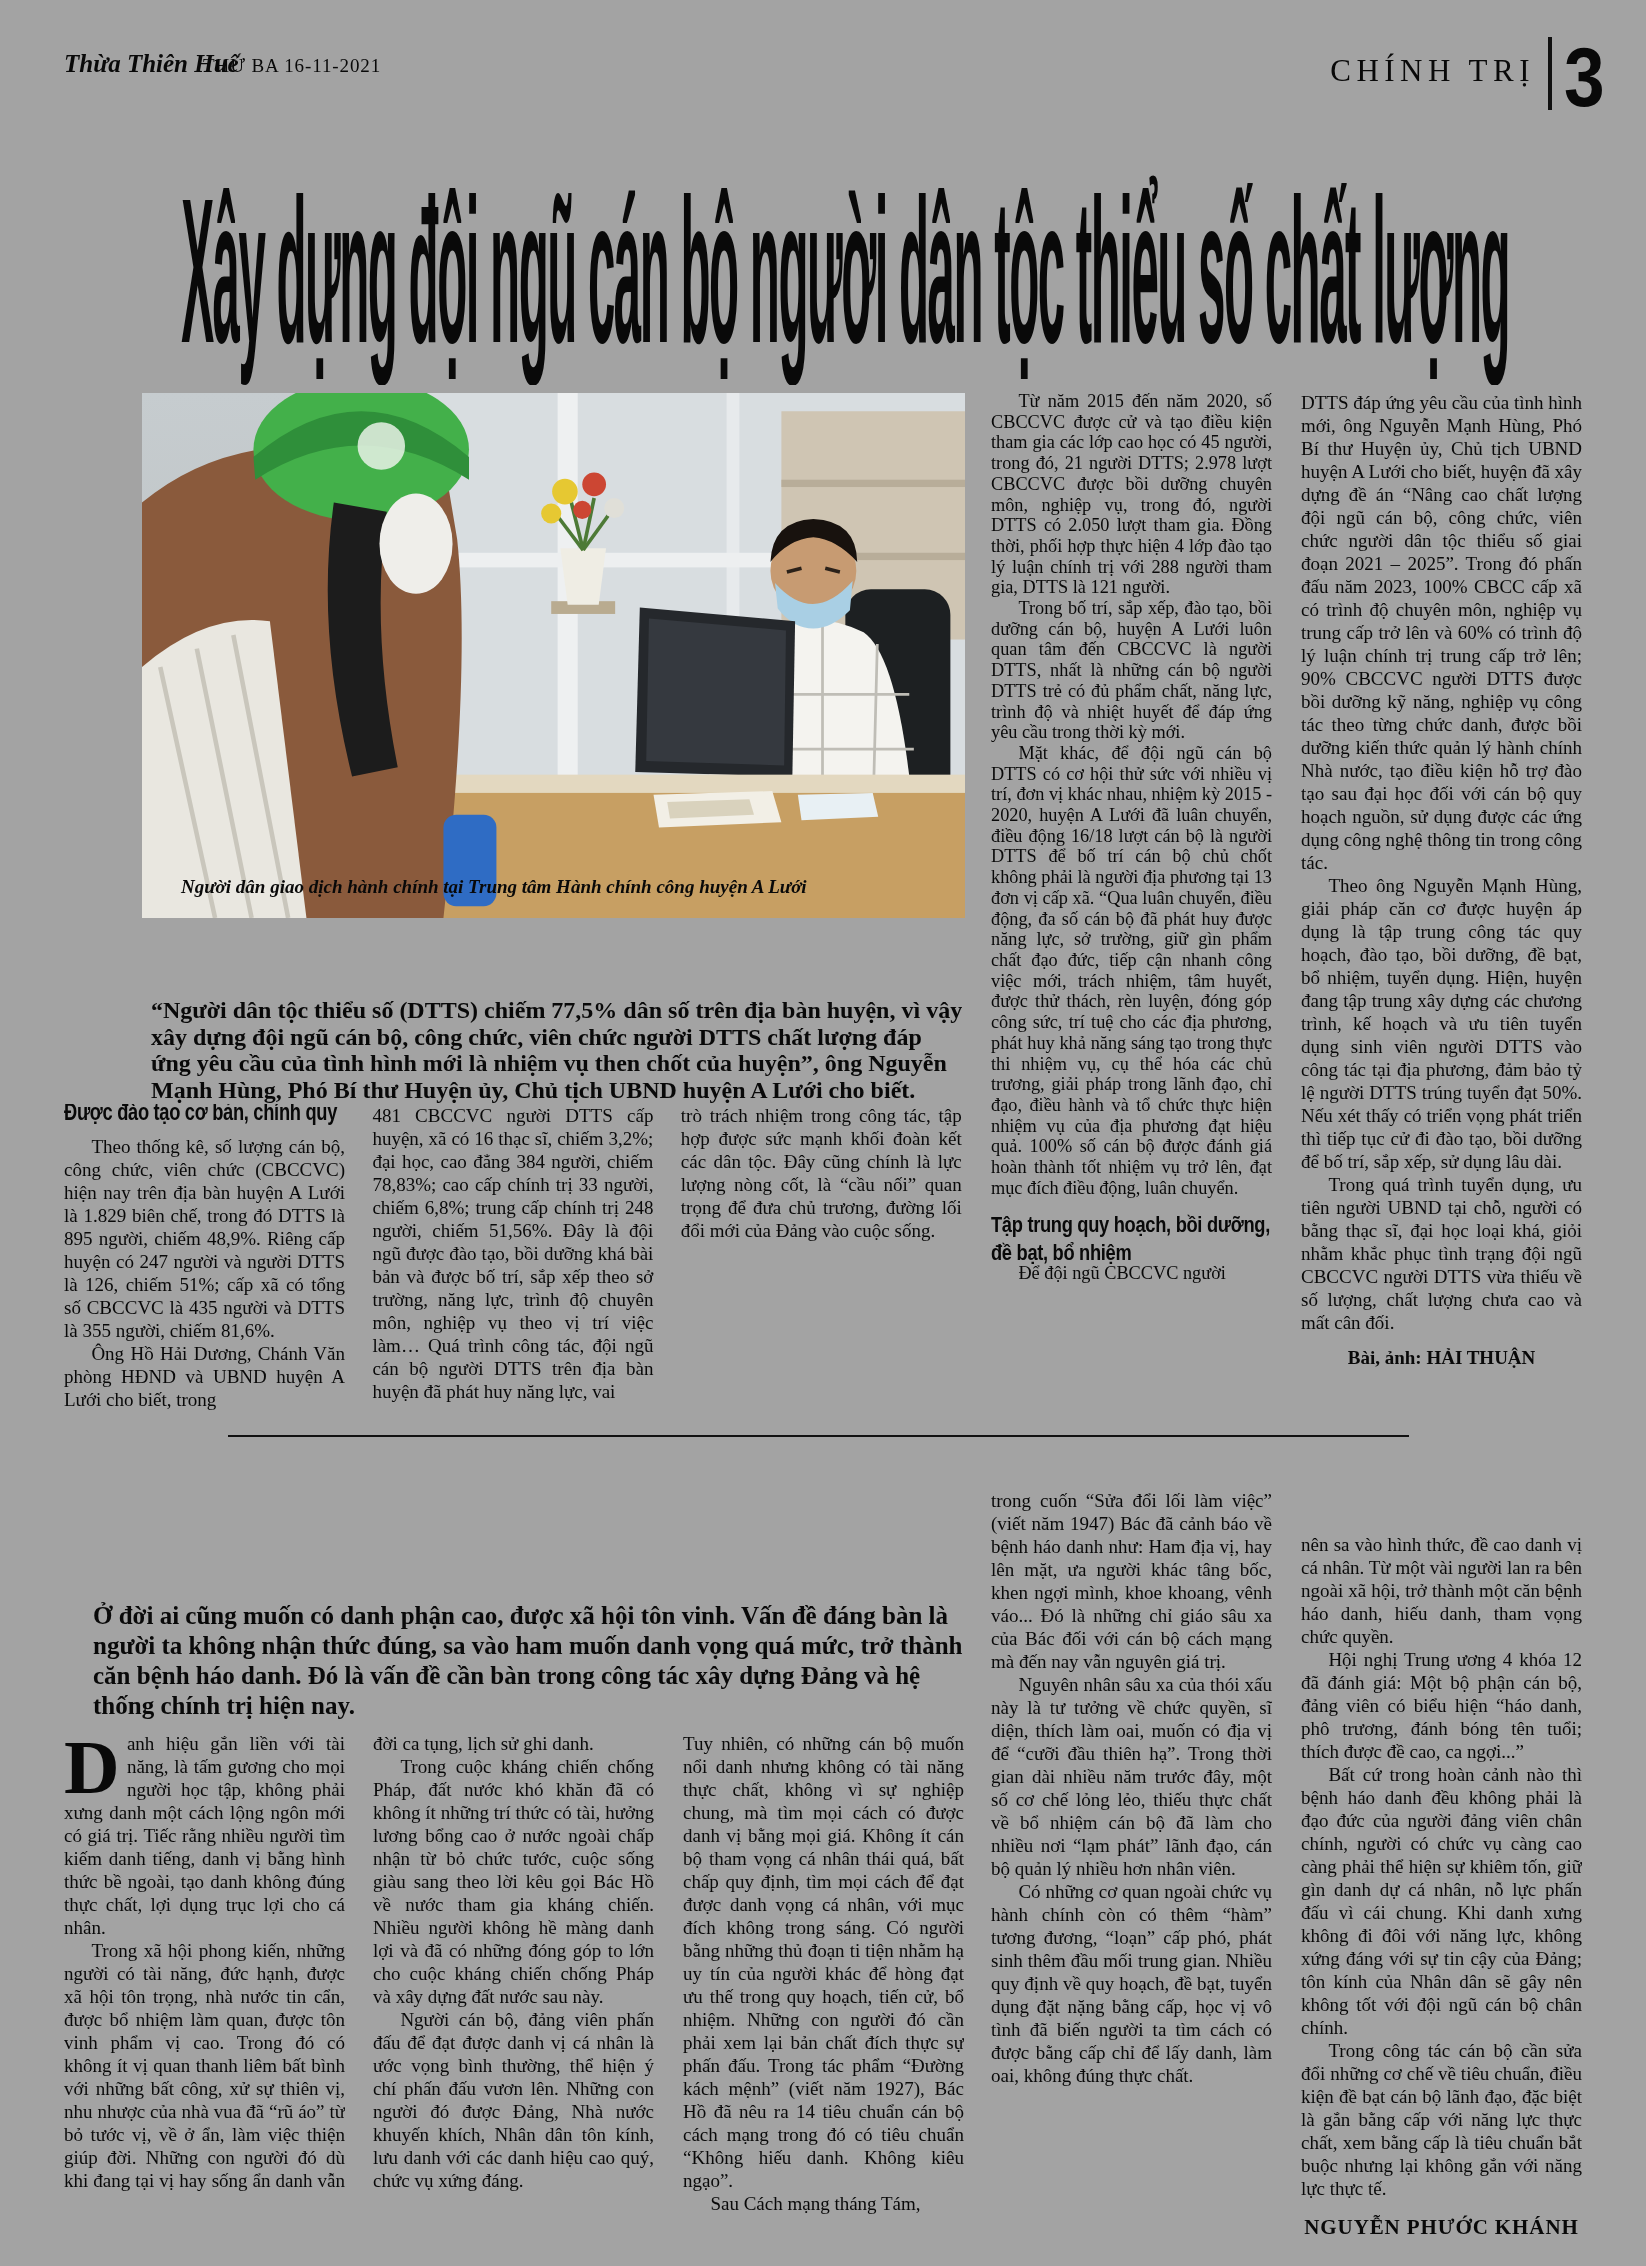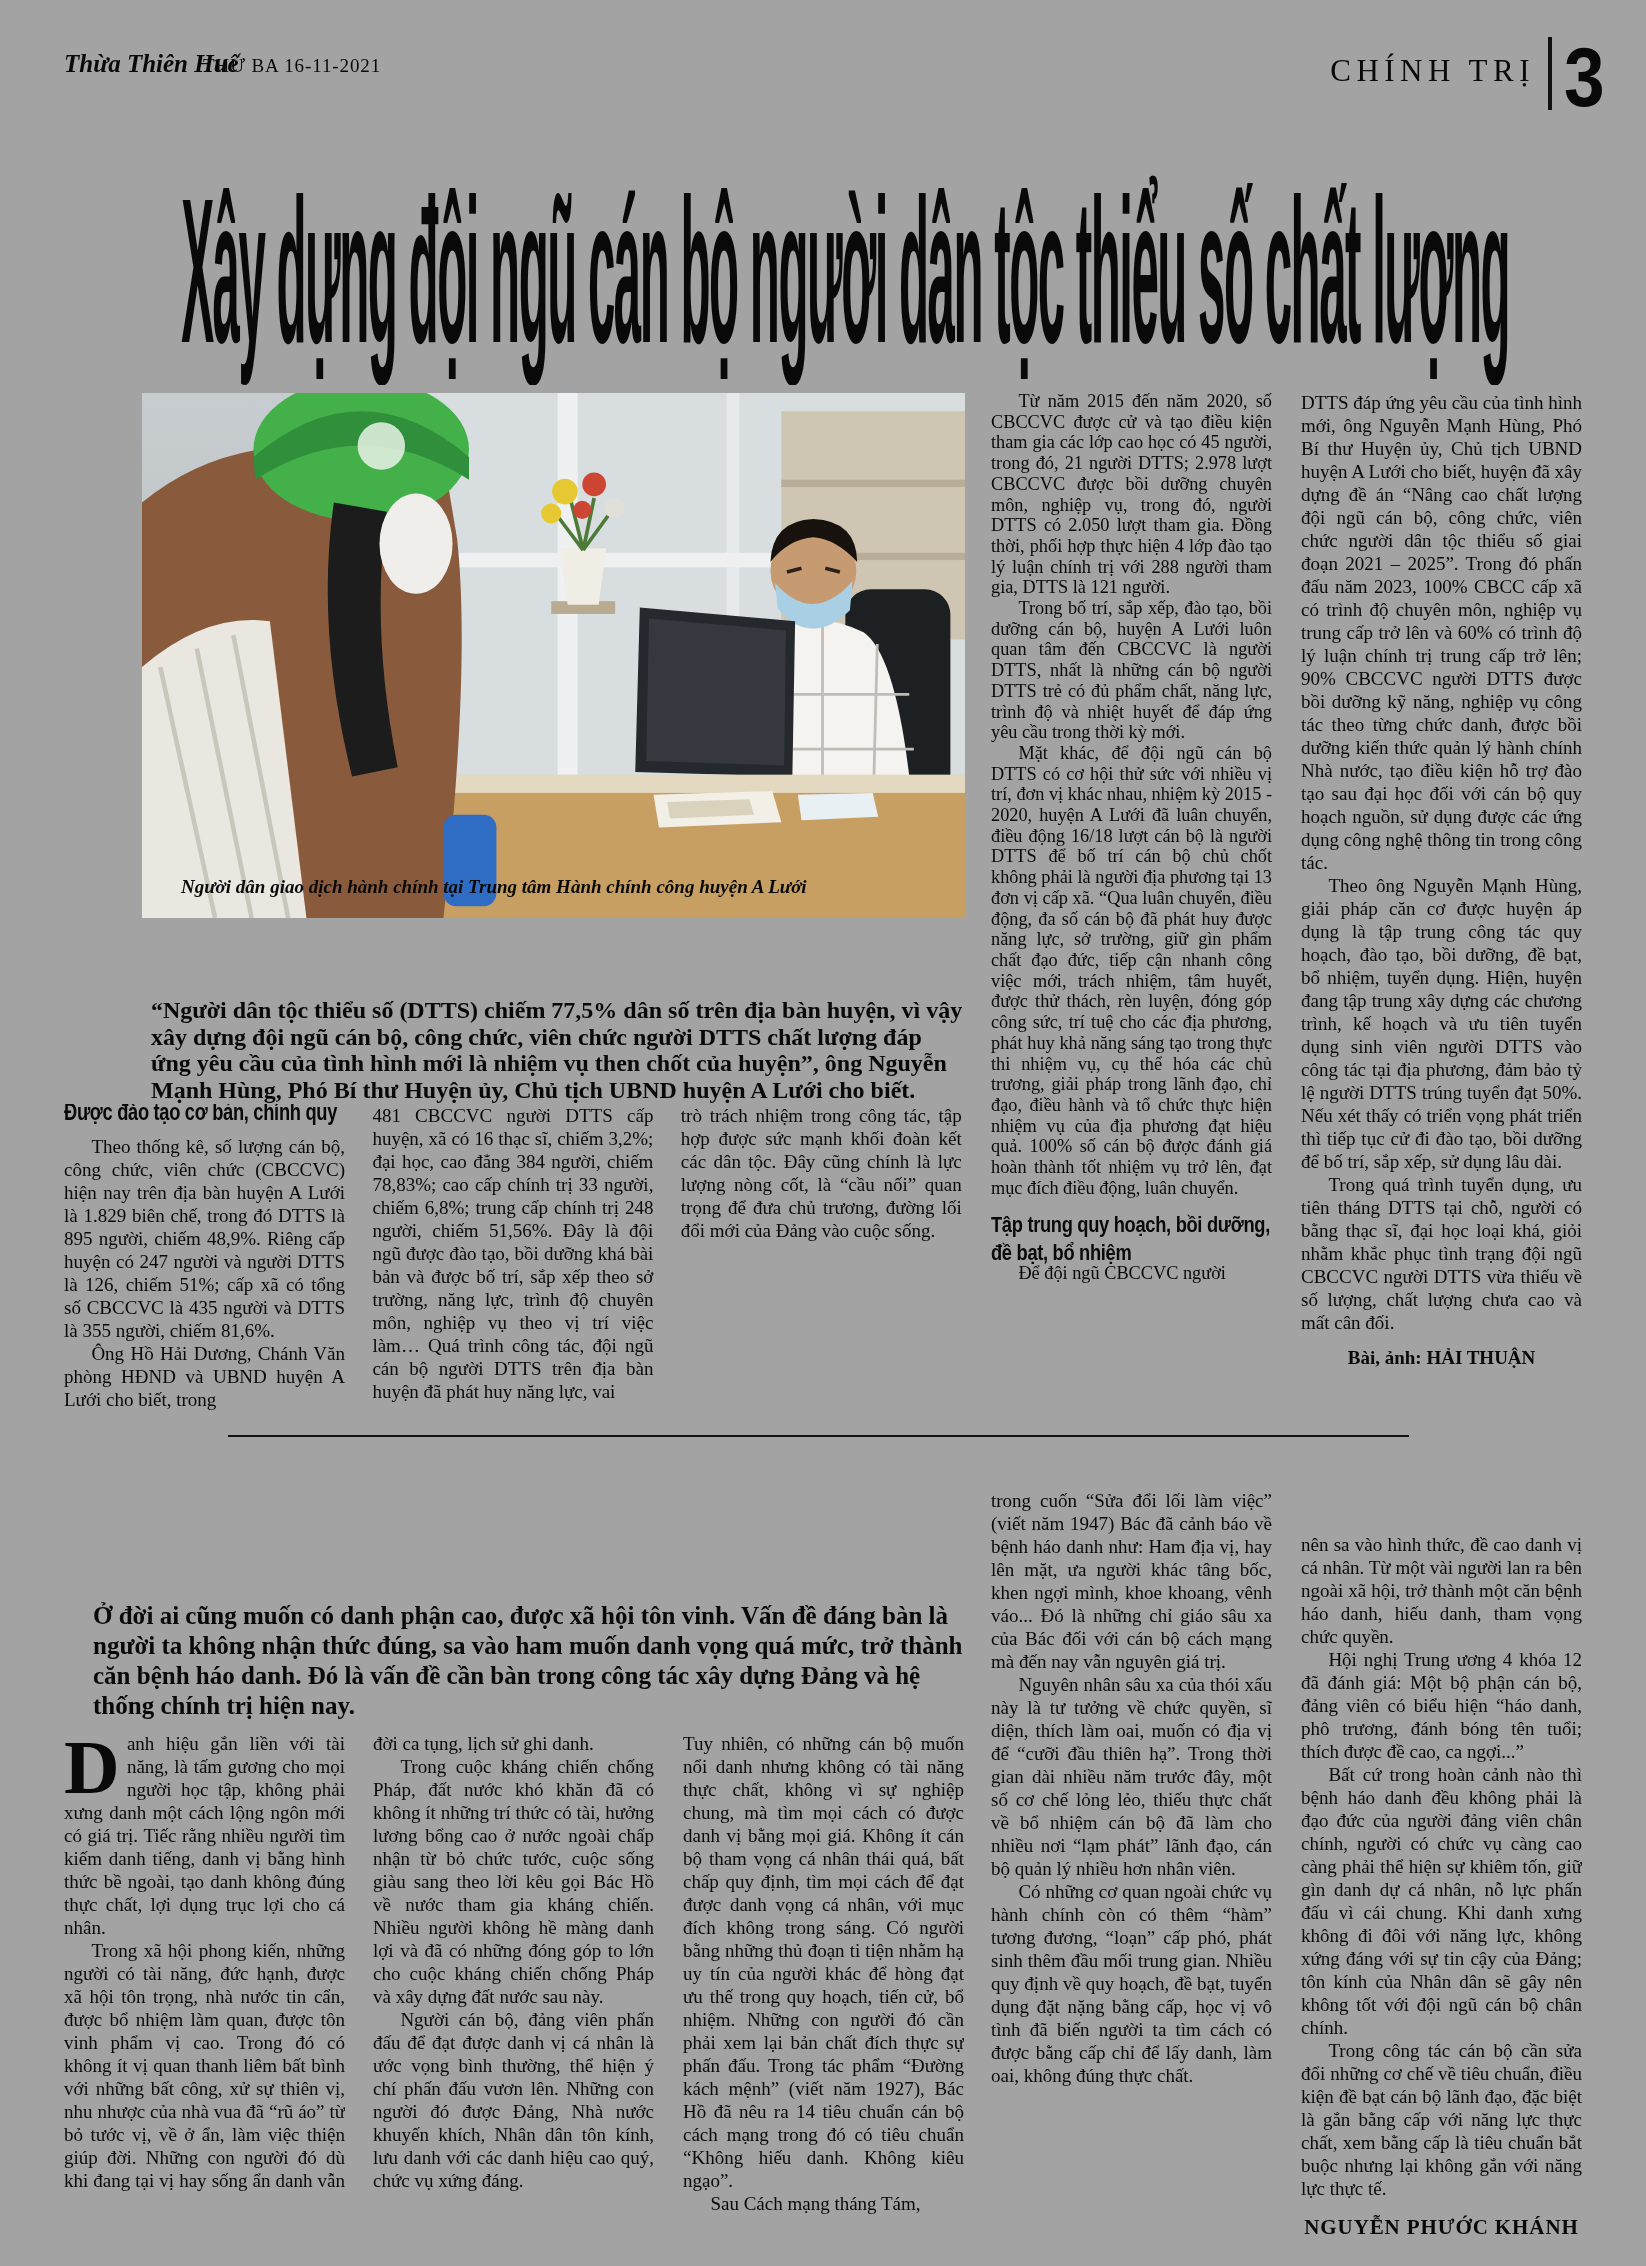--- a/index.html
+++ b/index.html
@@ -145,21 +145,21 @@
     <p class="ind">Từ năm 2015 đến năm 2020, số CBCCVC được cử và tạo điều kiện tham gia các lớp cao học có 45 người, trong đó, 21 người DTTS; 2.978 lượt CBCCVC được bồi dưỡng chuyên môn, nghiệp vụ, trong đó, người DTTS có 2.050 lượt tham gia. Đồng thời, phối hợp thực hiện 4 lớp đào tạo lý luận chính trị với 288 người tham gia, DTTS là 121 người.</p>
     <p class="ind">Trong bố trí, sắp xếp, đào tạo, bồi dưỡng cán bộ, huyện A Lưới luôn quan tâm đến CBCCVC là người DTTS, nhất là những cán bộ người DTTS trẻ có đủ phẩm chất, năng lực, trình độ và nhiệt huyết để đáp ứng yêu cầu trong thời kỳ mới.</p>
     <p class="ind">Mặt khác, để đội ngũ cán bộ DTTS có cơ hội thử sức với nhiều vị trí, đơn vị khác nhau, nhiệm kỳ 2015 - 2020, huyện A Lưới đã luân chuyển, điều động 16/18 lượt cán bộ là người DTTS để bố trí cán bộ chủ chốt không phải là người địa phương tại 13 đơn vị cấp xã. “Qua luân chuyển, điều động, đa số cán bộ đã phát huy được năng lực, sở trường, giữ gìn phẩm chất đạo đức, tiếp cận nhanh công việc mới, trách nhiệm, tâm huyết, được thử thách, rèn luyện, đóng góp công sức, trí tuệ cho các địa phương, phát huy khả năng sáng tạo trong thực thi nhiệm vụ, cụ thể hóa các chủ trương, giải pháp trong lãnh đạo, chỉ đạo, điều hành và tổ chức thực hiện nhiệm vụ của địa phương đạt hiệu quả. 100% số cán bộ được đánh giá hoàn thành tốt nhiệm vụ trở lên, đạt mục đích điều động, luân chuyển.</p>
     <div class="subhead2">Tập trung quy hoạch, bồi dưỡng, đề bạt, bổ nhiệm</div>
     <p class="ind">Để đội ngũ CBCCVC người</p>
   </div>
 
   <div class="abs colabs" style="left:1301px;top:391px;height:1037px;">
     <p>DTTS đáp ứng yêu cầu của tình hình mới, ông Nguyễn Mạnh Hùng, Phó Bí thư Huyện ủy, Chủ tịch UBND huyện A Lưới cho biết, huyện đã xây dựng đề án “Nâng cao chất lượng đội ngũ cán bộ, công chức, viên chức người dân tộc thiểu số giai đoạn 2021 – 2025”. Trong đó phấn đấu năm 2023, 100% CBCC cấp xã có trình độ chuyên môn, nghiệp vụ trung cấp trở lên và 60% có trình độ lý luận chính trị trung cấp trở lên; 90% CBCCVC người DTTS được bồi dưỡng kỹ năng, nghiệp vụ công tác theo từng chức danh, được bồi dưỡng kiến thức quản lý hành chính Nhà nước, tạo điều kiện hỗ trợ đào tạo sau đại học đối với cán bộ quy hoạch nguồn, sử dụng được các ứng dụng công nghệ thông tin trong công tác.</p>
     <p class="ind">Theo ông Nguyễn Mạnh Hùng, giải pháp căn cơ được huyện áp dụng là tập trung công tác quy hoạch, đào tạo, bồi dưỡng, đề bạt, bổ nhiệm, tuyển dụng. Hiện, huyện đang tập trung xây dựng các chương trình, kế hoạch và ưu tiên tuyển dụng sinh viên người DTTS vào công tác tại địa phương, đảm bảo tỷ lệ người DTTS trúng tuyển đạt 50%. Nếu xét thấy có triển vọng phát triển thì tiếp tục cử đi đào tạo, bồi dưỡng để bố trí, sắp xếp, sử dụng lâu dài.</p>
-    <p class="ind">Trong quá trình tuyển dụng, ưu tiên tháng DTTS tại chỗ, người có bằng thạc sĩ, đại học loại khá, giỏi nhằm khắc phục tình trạng đội ngũ CBCCVC người DTTS vừa thiếu về số lượng, chất lượng chưa cao và mất cân đối.</p>
+    <p class="ind">Trong quá trình tuyển dụng, ưu tiên người UBND tại chỗ, người có bằng thạc sĩ, đại học loại khá, giỏi nhằm khắc phục tình trạng đội ngũ CBCCVC người DTTS vừa thiếu về số lượng, chất lượng chưa cao và mất cân đối.</p>
     <div class="byline1">
       <span class="lbl">Bài, ảnh:</span>
       <span>HẢI THUẬN</span>
     </div>
   </div>
 
   <div class="abs rule" style="left:228px;top:1435px;width:1181px;"></div>
 
   <div class="abs intro2">Ở đời ai cũng muốn có danh phận cao, được xã hội tôn vinh. Vấn đề đáng bàn là người ta không nhận thức đúng, sa vào ham muốn danh vọng quá mức, trở thành căn bệnh háo danh. Đó là vấn đề cần bàn trong công tác xây dựng Đảng và hệ thống chính trị hiện nay.</div>
 

